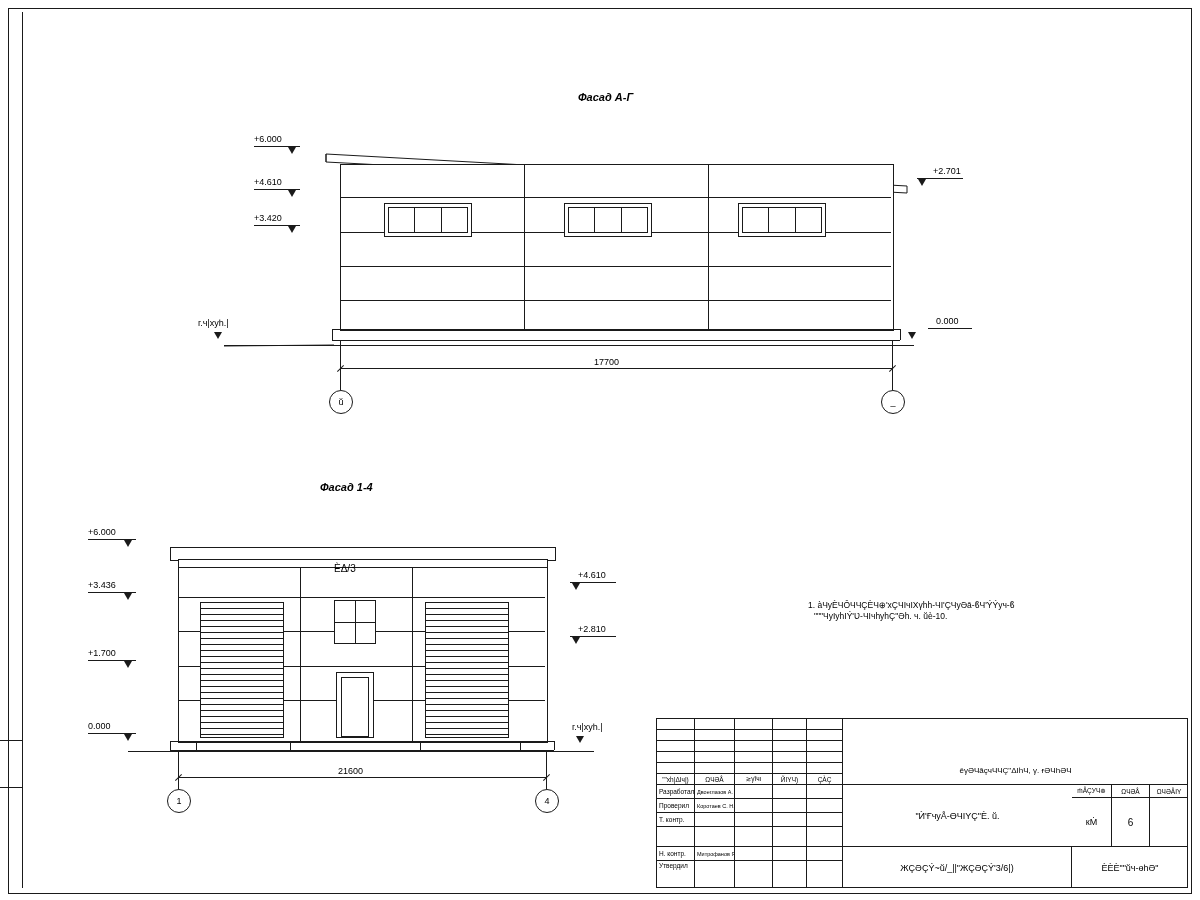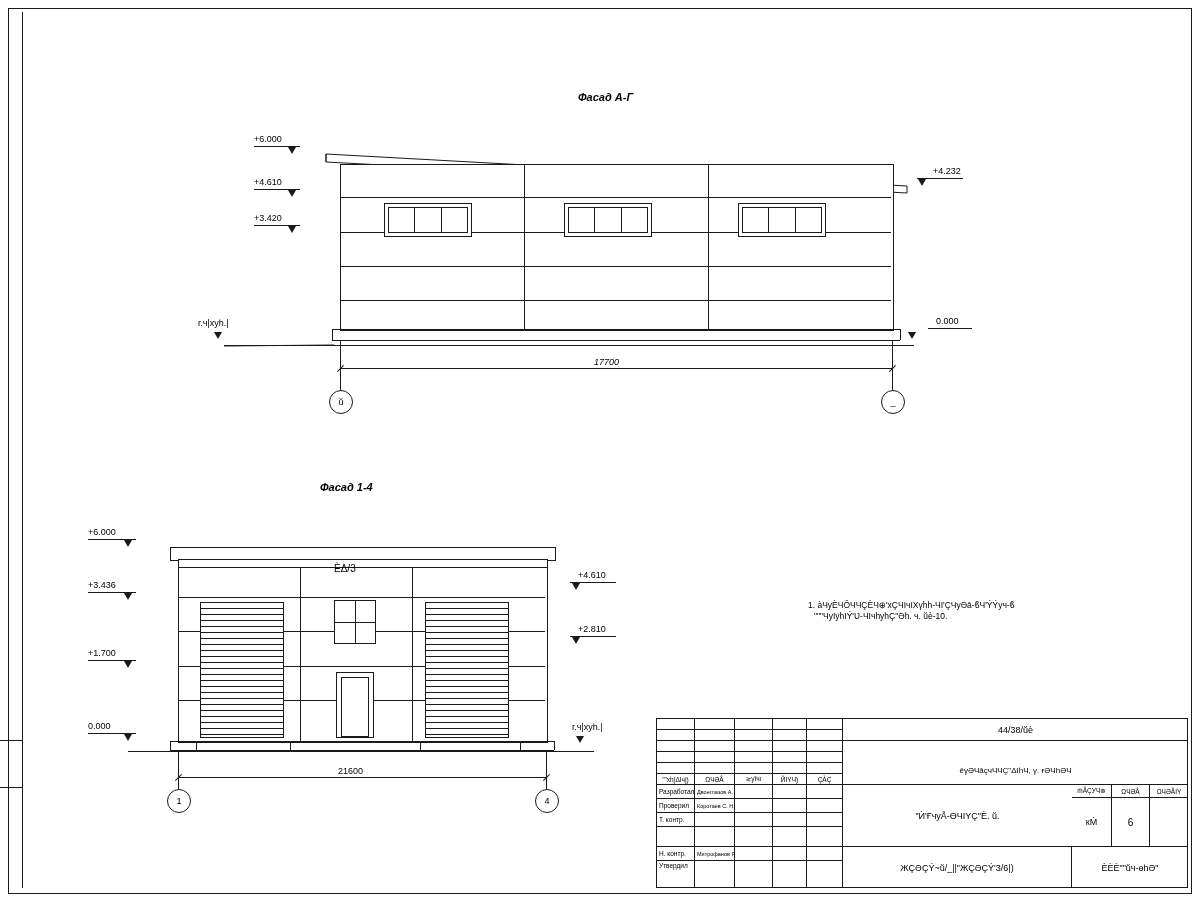--- a/index.html
+++ b/index.html
@@ -264,34 +264,34 @@
   <div class="levtick" style="left:254px; top:189px; width:46px;"></div>
   <div class="levmark" style="left:288px; top:190px;"></div>
 
   <div class="lbl" style="left:254px; top:213px;">+3.420</div>
   <div class="levtick" style="left:254px; top:225px; width:46px;"></div>
   <div class="levmark" style="left:288px; top:226px;"></div>
 
   <div class="lbl" style="left:198px; top:318px;">г.ч|хуһ.|</div>
   <div class="levmark" style="left:214px; top:332px;"></div>
 
-  <div class="lbl" style="left:933px; top:166px;">+4.232</div>
+  <div class="lbl" style="left:933px; top:166px;">+2.701</div>
   <div class="levtick" style="left:917px; top:178px; width:46px;"></div>
   <div class="levmark" style="left:918px; top:179px;"></div>
 
   <div class="lbl" style="left:936px; top:316px;">0.000</div>
   <div class="levtick" style="left:928px; top:328px; width:44px;"></div>
   <div class="levmark" style="left:908px; top:332px;"></div>
 
   <div class="dimext" style="left:340px; top:340px; height:28px;"></div>
   <div class="dimext" style="left:892px; top:340px; height:28px;"></div>
   <div class="dimline" style="left:340px; top:368px; width:552px;"></div>
   <div class="dimtick" style="left:340px; top:364px;"></div>
   <div class="dimtick" style="left:892px; top:364px;"></div>
-  <div class="dimtext" style="left:594px; top:357px;font-style:italic;">17700</div>
+  <div class="dimtext" style="left:594px; top:357px;">17700</div>
 
   <div class="vline" style="left:340px; top:368px; height:22px;"></div>
   <div class="vline" style="left:892px; top:368px; height:22px;"></div>
   <div class="bubble" style="left:329px; top:390px;">
     <span>ŭ</span>
   </div>
   <div class="bubble" style="left:881px; top:390px;">
     <span>_</span>
   </div>
 
@@ -380,21 +380,20 @@
     <span>4</span>
   </div>
 
   <div class="notes">
     <div>1. àЧуÈЧÔЧЧÇÈЧ⊕'хÇЧIчIXγhh-ЧI'ÇЧуӘā-ϐЧ'ÝÝуч-ϐ</div>
     <div style="padding-left:6px;">"""ЧуIуhIÝ'Ʋ-ЧIчhуhÇ"Әh. ч. ŭè-10.</div>
   </div>
 
   <div class="tblock">
 
-    <div class="cell ctr big nb-r" style="left:186px; top:0px; width:345px; height:22px;">44/38/ŭè</div>
     <div class="cell ctr nb-r" style="left:186px; top:38px; width:345px; height:28px; font-size:8px;">êγӘЧāçчЧЧÇ"ΔIһЧ, γ. ғӘЧhӘЧ</div>
 
     <div class="cell" style="left:0px; top:0px; width:38px; height:11px;"></div>
     <div class="cell" style="left:38px; top:0px; width:40px; height:11px;"></div>
     <div class="cell" style="left:78px; top:0px; width:38px; height:11px;"></div>
     <div class="cell" style="left:116px; top:0px; width:34px; height:11px;"></div>
     <div class="cell" style="left:150px; top:0px; width:36px; height:11px;"></div>
 
     <div class="cell" style="left:0px; top:11px; width:38px; height:11px;"></div>
     <div class="cell" style="left:38px; top:11px; width:40px; height:11px;"></div>

